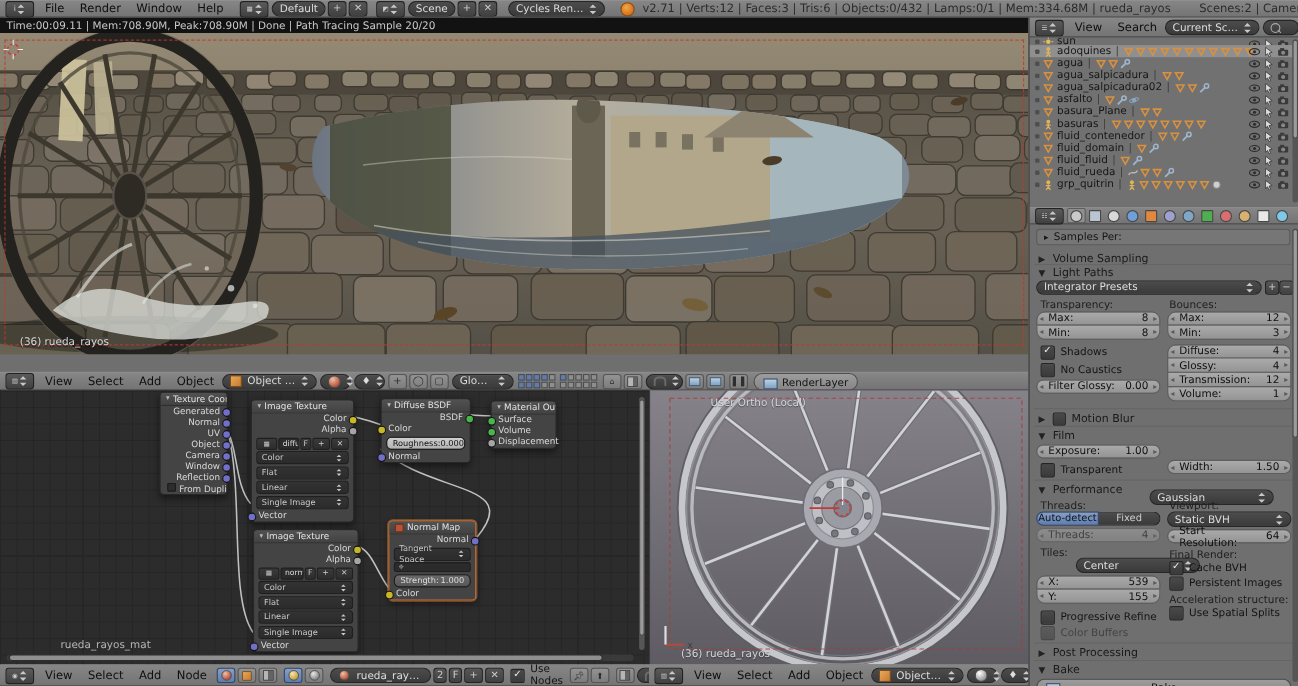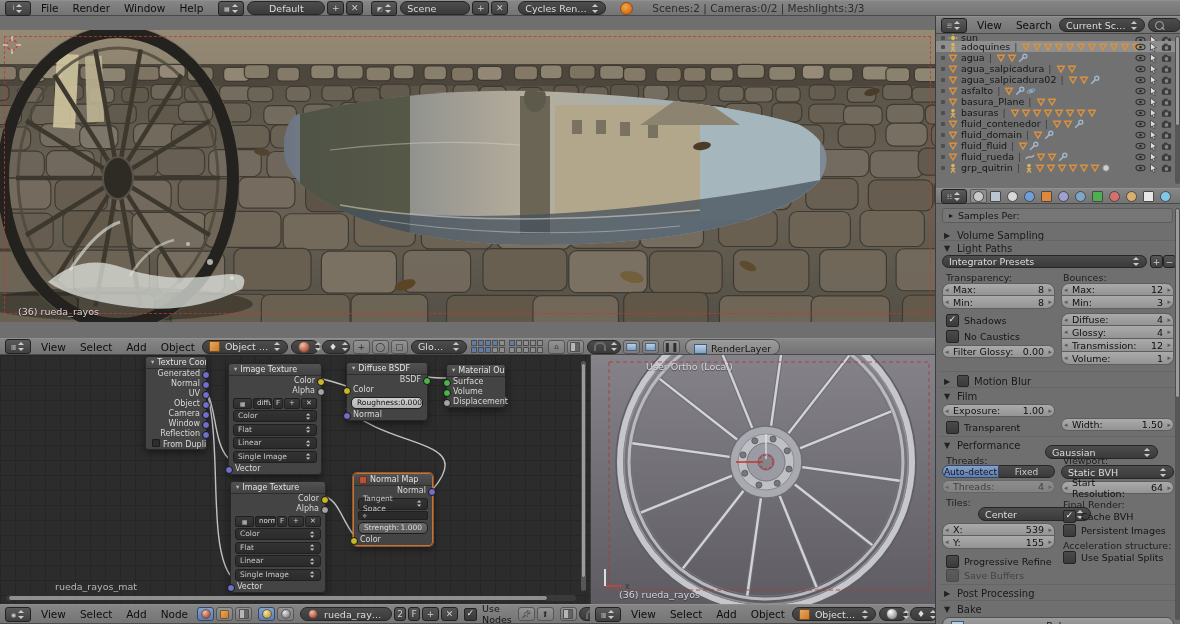--- a/index.html
+++ b/index.html
@@ -152,25 +152,29 @@
       <span class="lbl">Scene</span>
     </div>
     <div class="ib dark">+</div>
     <div class="ib dark">✕</div>
     <div class="dd" style="width:88px;margin-left:10px;">
       <span class="lbl">Cycles Render</span>
         <span class="dar"></span>
     </div>
     <span style="width:11px;height:11px;border-radius:50%;margin-left:14px;flex:none;
       background:radial-gradient(circle at 40% 35%,#f5a742,#d4711e 70%);border:1px solid #8a4c16;"></span>
+    <span class="mn" style="color:#2c2c2c;">v2.71 | Verts:12 | Faces:3 | Tris:6 | Objects:0/432 | Lamps:0/1 | Mem:334.68M | rueda_rayos</span>
     <span class="mn" style="color:#2c2c2c;margin-left:12px;">Scenes:2 | Cameras:0/2 | Meshlights:3/3</span>
   </div>
 
   <div class="abs" style="left:0;top:16px;width:935px;height:322px;overflow:hidden;">
 
+    <div class="abs" style="left:0;top:0;width:935px;height:14px;background:#121212;display:flex;align-items:center;">
+      <span style="color:#c9c9c9;font-size:9.5px;padding-left:6px;">Time:00:09.11 | Mem:708.90M, Peak:708.90M | Done | Path Tracing Sample 20/20</span>
+    </div>
 
     <svg style="position:absolute;left:0;top:14px;" width="935" height="292" viewBox="0 0 935 292" preserveAspectRatio="none">
       <defs>
         <linearGradient id="gbg" x1="0" y1="0" x2="0" y2="1">
           <stop offset="0" stop-color="#8d8474"></stop>
             <stop offset="0.18" stop-color="#595348"></stop>
           <stop offset="0.55" stop-color="#6a6255"></stop>
             <stop offset="1" stop-color="#545047"></stop>
         </linearGradient>
         <linearGradient id="gpud" x1="0" y1="0" x2="1" y2="0">
@@ -1697,21 +1701,21 @@
     <div class="slider grp-bot" style="left:6px;top:348px;width:113px;">
       <span>Y:</span>
         <span>155</span>
     </div>
     <div class="chk" style="left:10px;top:367px;">
       <span class="box"></span>
         <span>Progressive Refine</span>
     </div>
     <div class="chk disabled" style="left:10px;top:381px;">
       <span class="box"></span>
-        <span>Save Buffers</span>
+        <span>Color Buffers</span>
     </div>
 
     <span class="plabel" style="left:127px;top:267px;">Viewport:</span>
     <div class="dd ddp" style="left:125px;top:277px;width:113px;height:14px;">
       <span class="lbl">Static BVH</span>
         <span class="dar"></span>
     </div>
     <div class="slider" style="left:125px;top:293px;width:113px;">
       <span>Start Resolution:</span>
         <span>64</span>

